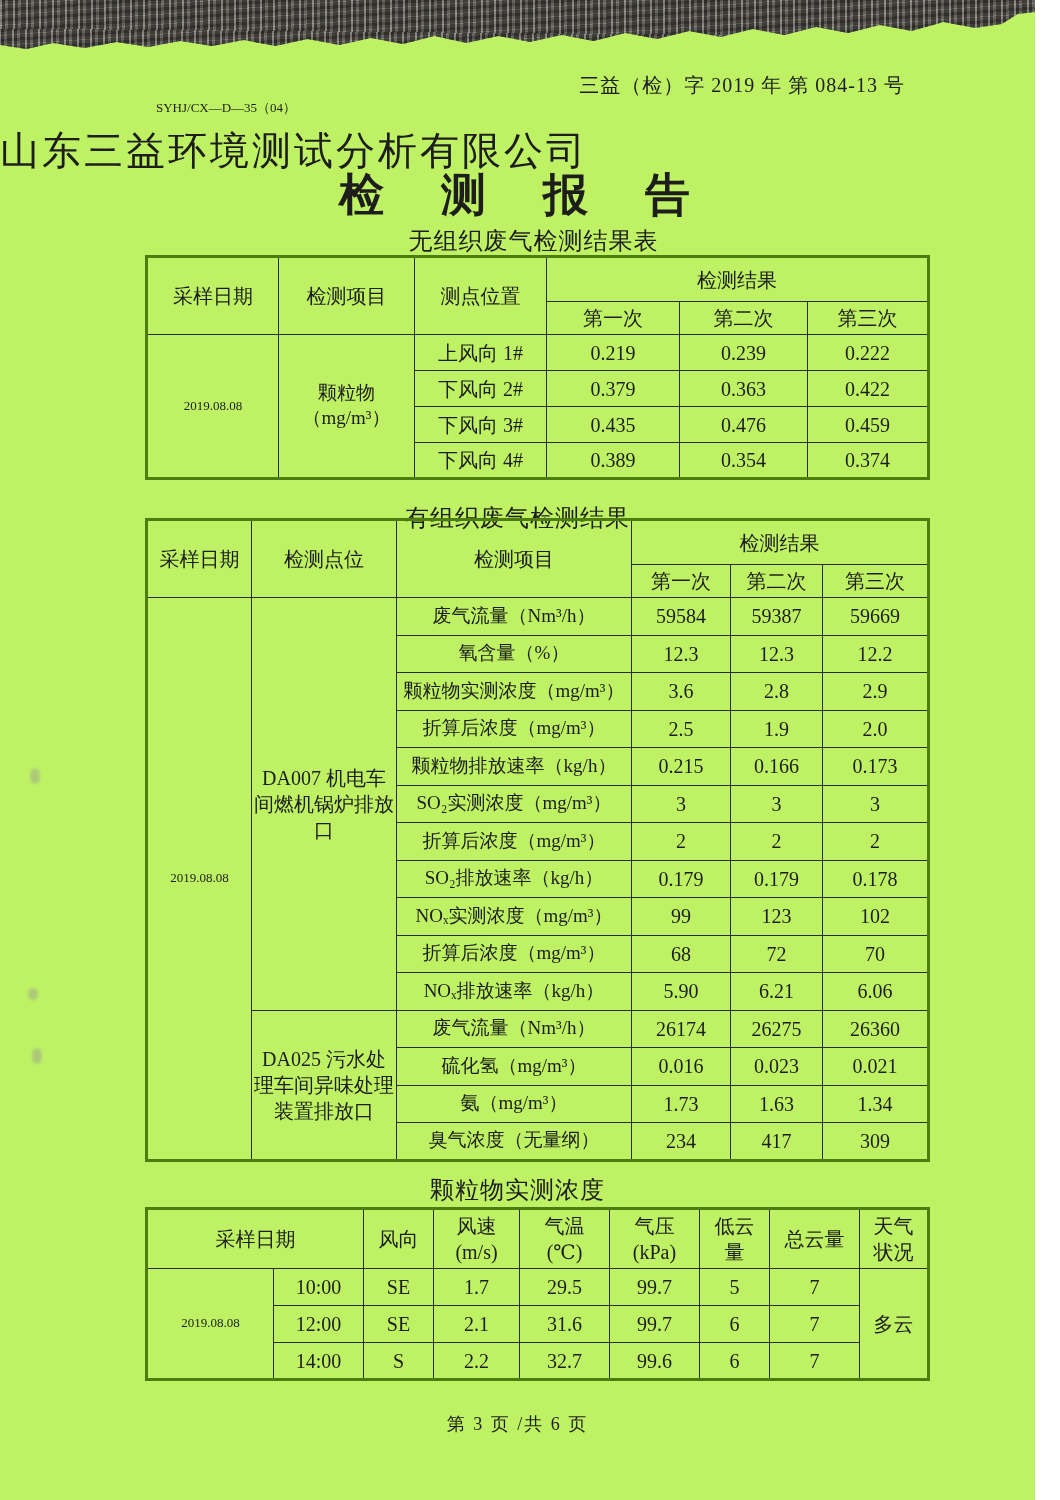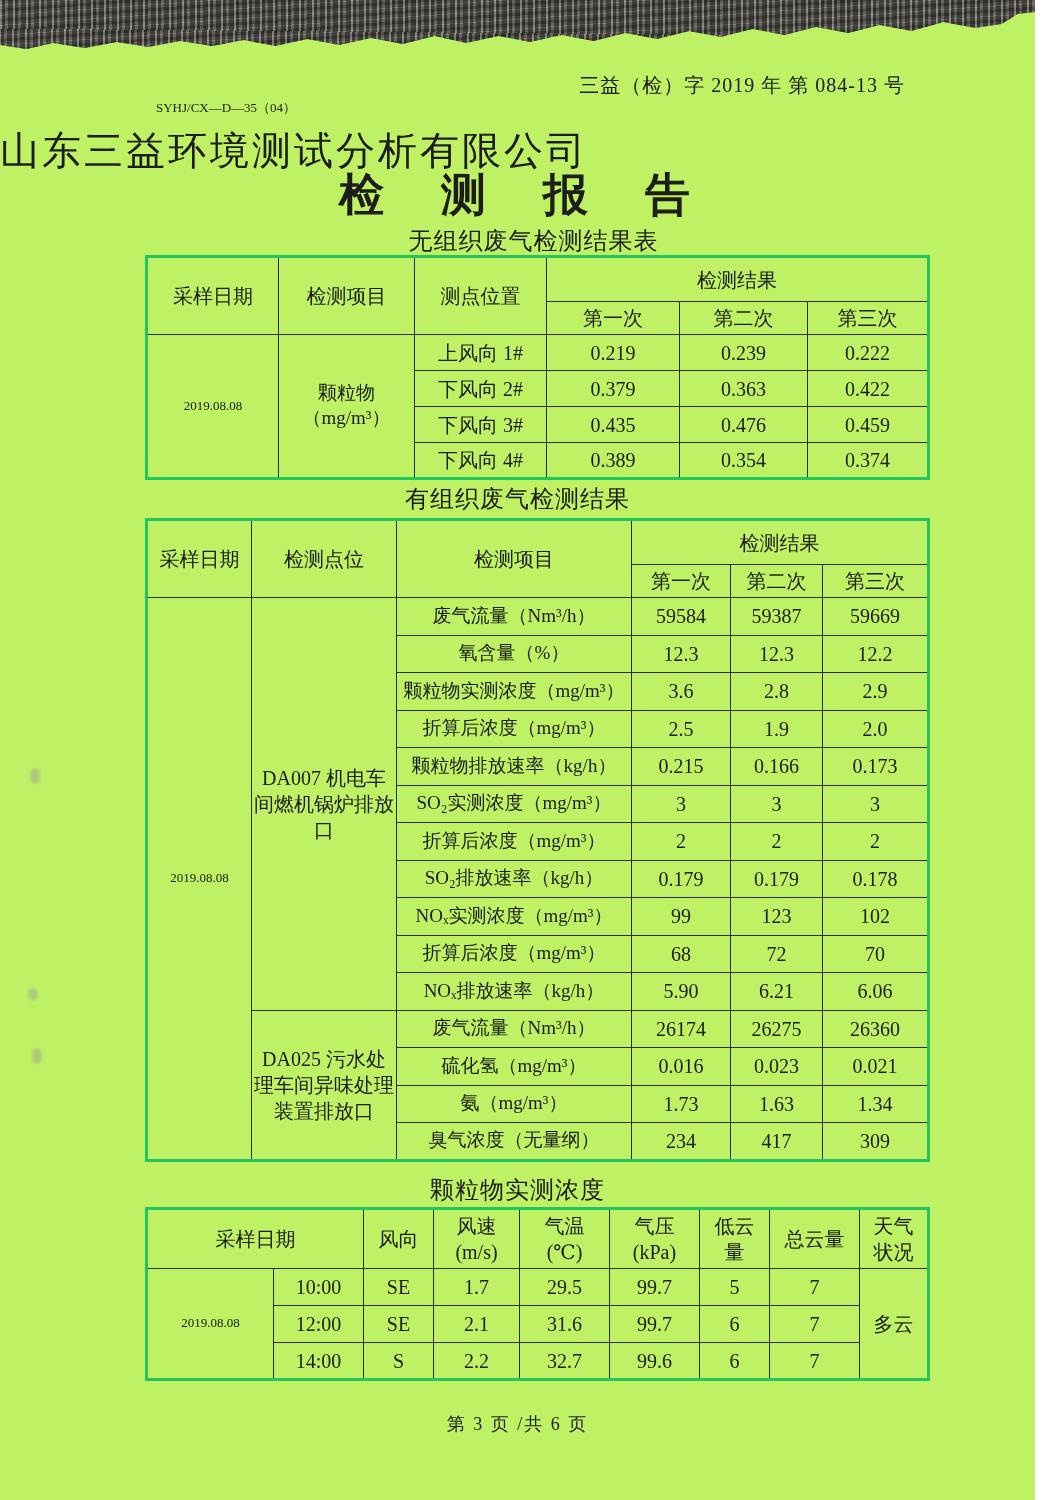--- a/index.html
+++ b/index.html
@@ -69,27 +69,27 @@
     position: absolute; top: 165px; left: 0; width: 100%;
     text-align: center;
     font-size: 45px; font-weight: 700; letter-spacing: 6px;
     font-family: "Liberation Sans", "DejaVu Sans", sans-serif;
   }
   .tbl-title {
     position: absolute; left: 0; width: 100%;
     text-align: center; font-size: 24px; letter-spacing: 1px;
   }
   #t1-title { top: 225px; padding-left: 32px; }
-  #t2-title { top: 483px; }
+  #t2-title { top: 502px; }
   #t3-title { top: 1174px; }
 
   table {
     position: absolute; left: 145px; width: 782px;
     border-collapse: collapse; table-layout: fixed;
-    border: 3px solid #22c55e;
+    border: 3px solid #4d7c0f;
     padding-left: 10px;
   }
   #table1 { top: 255px; }
   #table2 { top: 518px; }
   #table3 { top: 1207px; }
   th, td {
     border: 1.6px solid #2c2c2a;
     text-align: center; vertical-align: middle;
     font-weight: 400; font-size: 20px;
     white-space: pre-line; line-height: 1.3;

